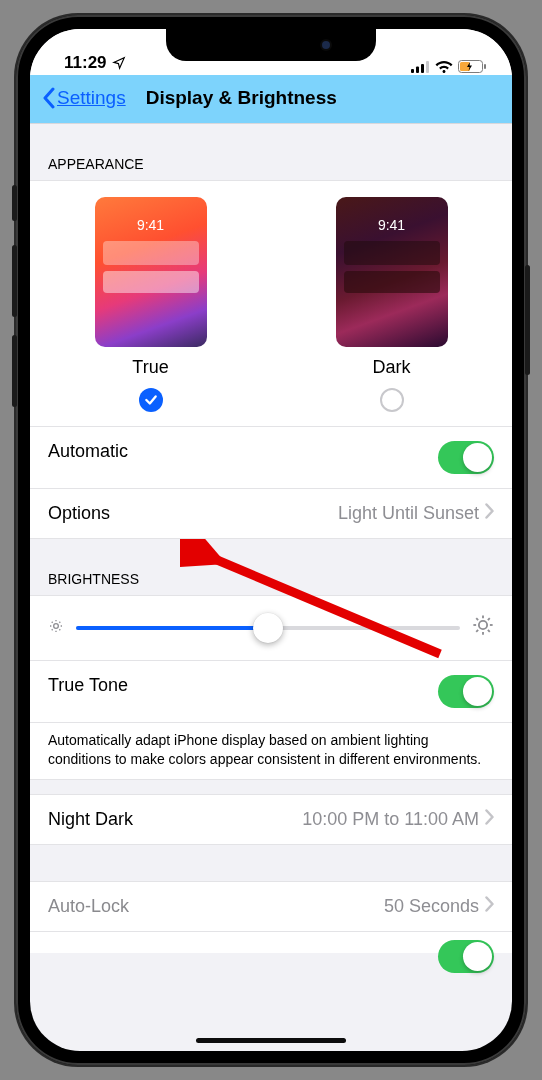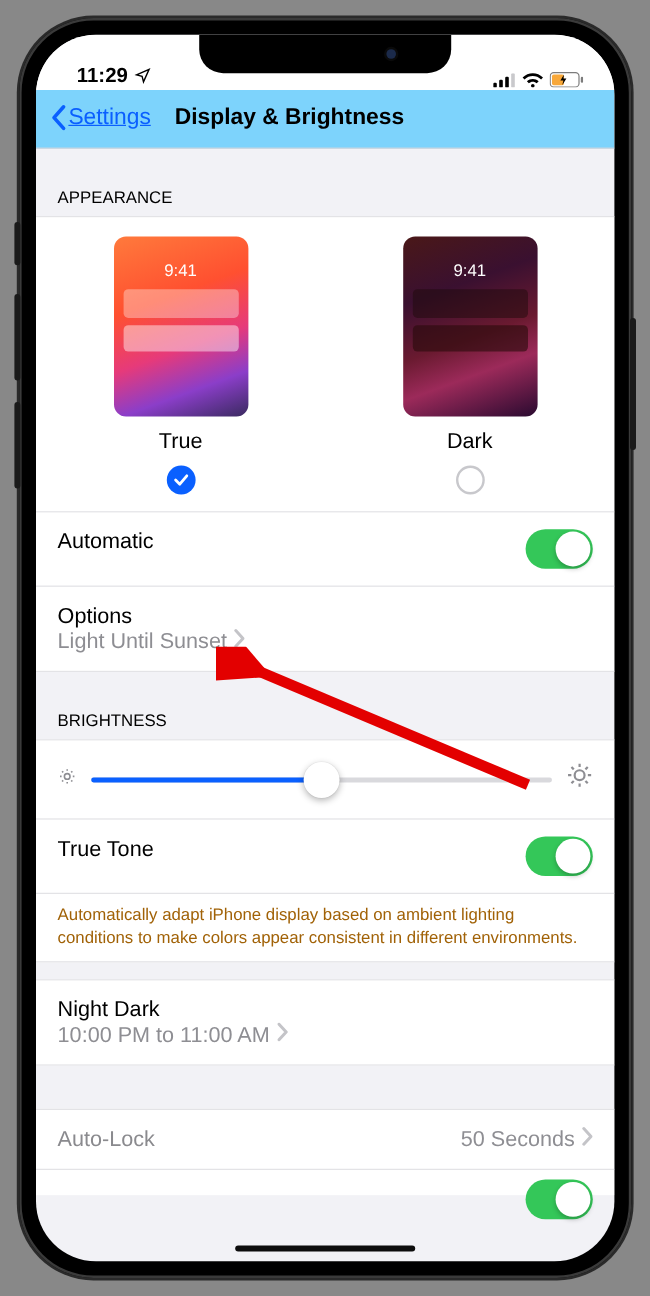--- a/index.html
+++ b/index.html
@@ -130,21 +130,21 @@
       padding: 14px 18px;
       display: flex;
       align-items: flex-start;
       justify-content: space-between;
       border-top: 1px solid #e3e3e6;
       font-size: 18px;
       color: #000;
     }
     .row .chev { color:#c4c4c8; margin-left:6px; }
     .row .right { display:flex; align-items:center; color:#8e8e93; font-size:18px;}
-    .row.last { border-bottom: 1px solid #e3e3e6; flex-direction: column;}
+    .row.last { border-bottom: 1px solid #e3e3e6;}
 
     .toggle {
       width: 56px; height: 33px; border-radius: 20px;
       position: relative;
       cursor: pointer;
     }
     .toggle.on { background:#34c759; }
     .toggle .knob {
       position:absolute; top:2px; width:29px; height:29px;
       border-radius:50%; background:#fff; box-shadow: 0 2px 4px rgba(0,0,0,0.25);
@@ -156,21 +156,21 @@
       display:flex; align-items:center; padding: 18px 18px; gap:12px;
     }
     .sun-sm { color:#8e8e93; font-size:16px; }
     .sun-lg { color:#8e8e93; font-size:24px; }
     .slider-track { flex:1; height:4px; background:#d9d9dd; border-radius:3px; position:relative;}
     .slider-fill { position:absolute; left:0; top:0; bottom:0; width:50%; background:#0a60ff; border-radius:3px;}
     .slider-thumb { position:absolute; left:50%; top:50%; transform:translate(-50%,-50%); width:30px; height:30px; background:#fff; border-radius:50%; box-shadow:0 2px 6px rgba(0,0,0,0.3), 0 0 0 0.5px rgba(0,0,0,0.05);}
 
     .footnote {
       background:#fff; border-top:1px solid #e3e3e6; border-bottom:1px solid #e3e3e6;
-      padding: 8px 18px 10px; font-size:14px; color:#a16207; line-height:1.35;
+      padding: 8px 18px 10px; font-size:14px; color:#000000; line-height:1.35;
     }
     .gap { height: 14px; }
 
     .home-indicator {
       position:absolute; bottom:8px; left:50%; transform:translateX(-50%);
       width:150px; height:5px; background:#000; border-radius:3px; z-index:40;
       opacity:0.95;
     }
     .arrow-overlay {
       position:absolute; z-index:60; pointer-events:none;

